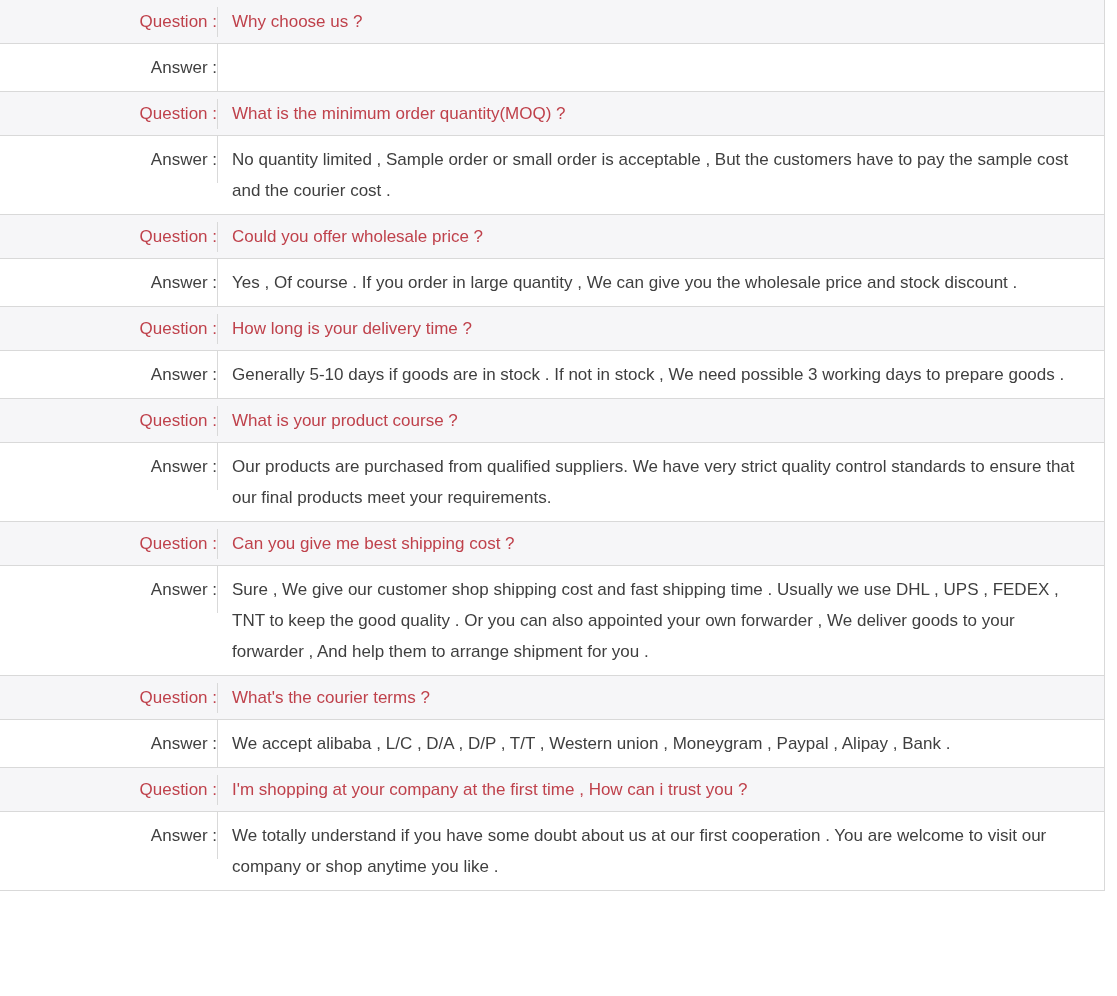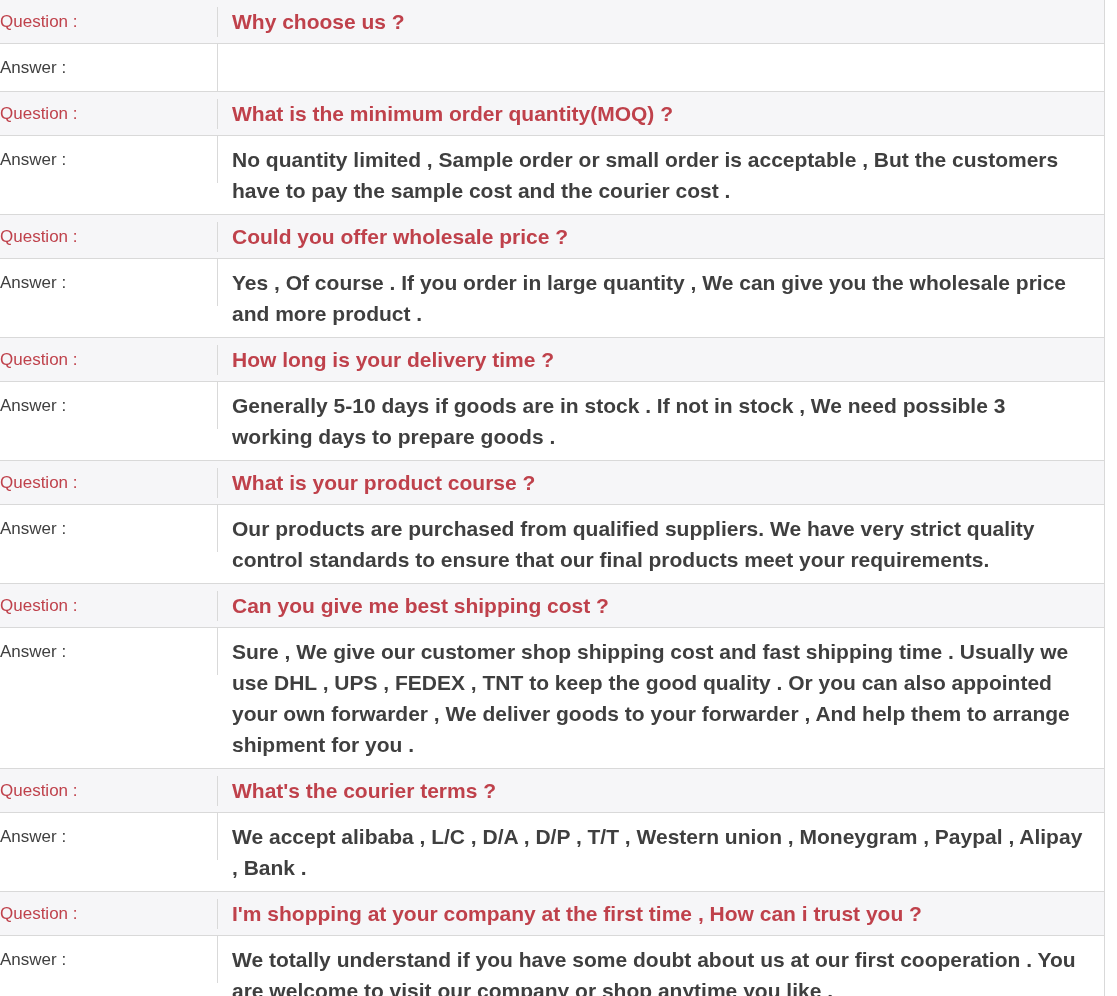--- a/index.html
+++ b/index.html
@@ -21,31 +21,30 @@
   }
   .row {
     display: flex;
     border-bottom: 1px solid var(--border-color, #d9d9d9);
     box-sizing: border-box;
   }
   .label-cell {
     flex: 0 0 218px;
     width: 218px;
     border-right: 1px solid var(--border-color, #d9d9d9);
-    text-align: left;
+    text-align: right;
     box-sizing: border-box;
     font-size: 17px;
   }
   .content-cell {
     flex: 1 1 auto;
     padding-left: 14px;
     padding-right: 18px;
     box-sizing: border-box;
-    font-size: 21px;
-    font-weight: bold;
+    font-size: 17px;
   }
   
   .q-row {
     background: var(--question-bg, #f6f6f8);
     min-height: 44px;
     align-items: center;
   }
   .q-row .label-cell,
   .q-row .content-cell {
     color: var(--question-color, #bf414b);
@@ -93,21 +92,21 @@
       </div>
     </div>
 
     <div class="pair">
       <div class="row q-row">
         <div class="label-cell">Question :</div>
         <div class="content-cell">Could you offer wholesale price ?</div>
       </div>
       <div class="row a-row">
         <div class="label-cell">Answer :</div>
-        <div class="content-cell">Yes , Of course . If you order in large quantity , We can give you the wholesale price and more product .</div>
+        <div class="content-cell">Yes , Of course . If you order in large quantity , We can give you the wholesale price and stock discount .</div>
       </div>
     </div>
 
     <div class="pair">
       <div class="row q-row">
         <div class="label-cell">Question :</div>
         <div class="content-cell">How long is your delivery time ?</div>
       </div>
       <div class="row a-row">
         <div class="label-cell">Answer :</div>

